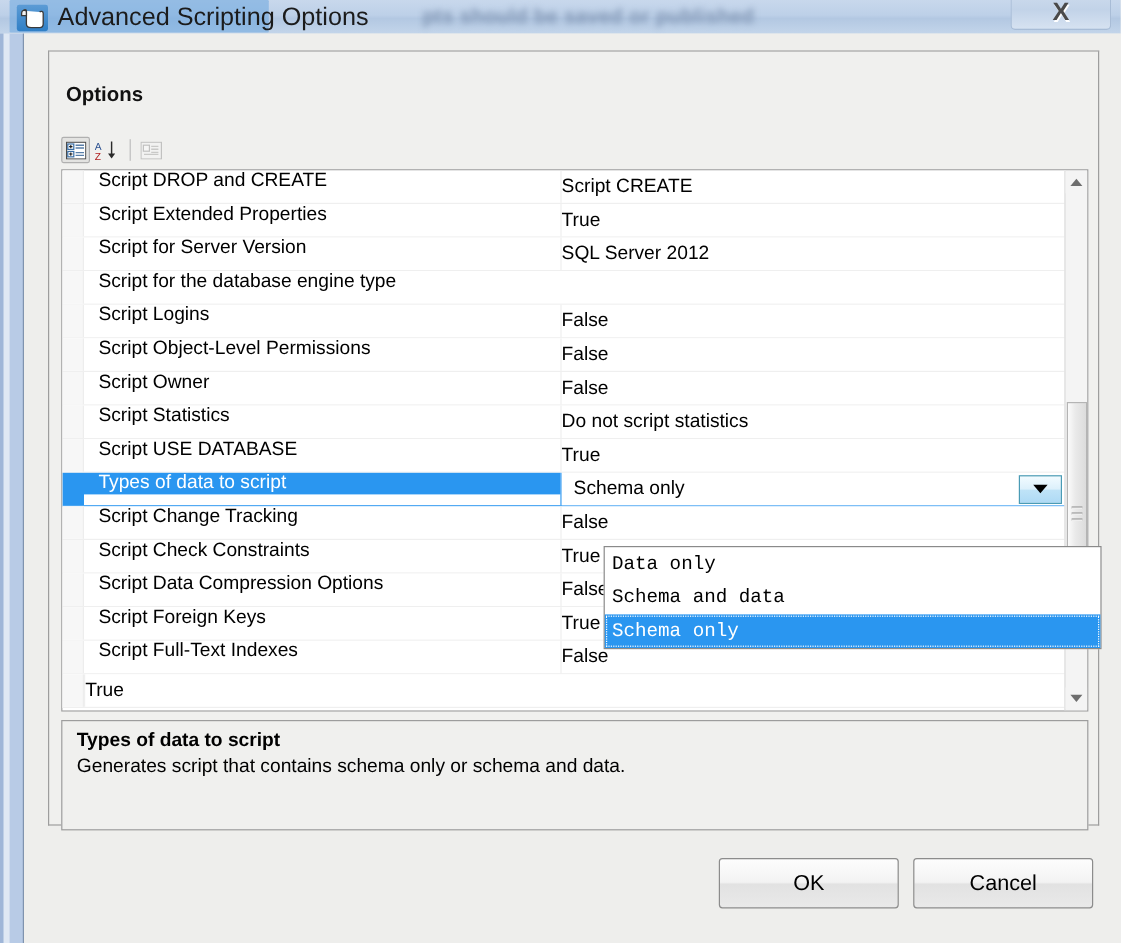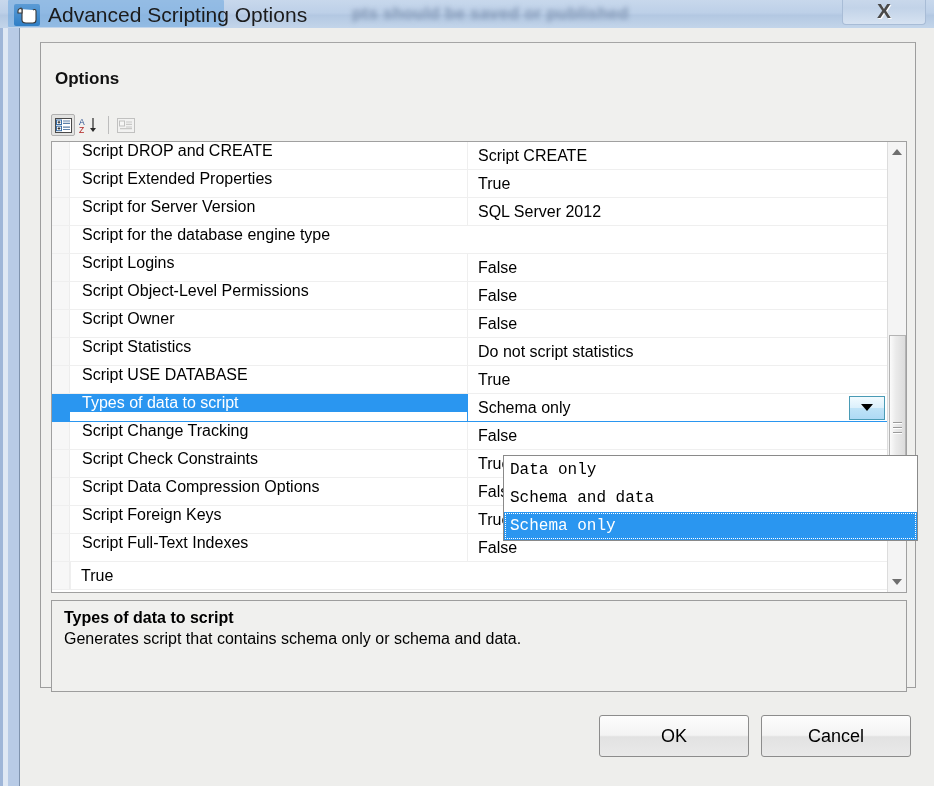--- a/index.html
+++ b/index.html
@@ -203,21 +203,20 @@
     flex: 0 0 397px;
     padding-left: 12px;
     font-size: 16px;
     color: #000;
     white-space: nowrap;
     overflow: hidden;
     box-sizing: border-box;
   }
   .row .val {
     flex: 1 1 auto;
-    padding-left: 10px;
     font-size: 16px;
     color: #000;
     white-space: nowrap;
     overflow: hidden;
     border-left: 1px solid #efefef;
     height: 100%;
     display: flex;
     align-items: center;
     box-sizing: border-box;
   }

